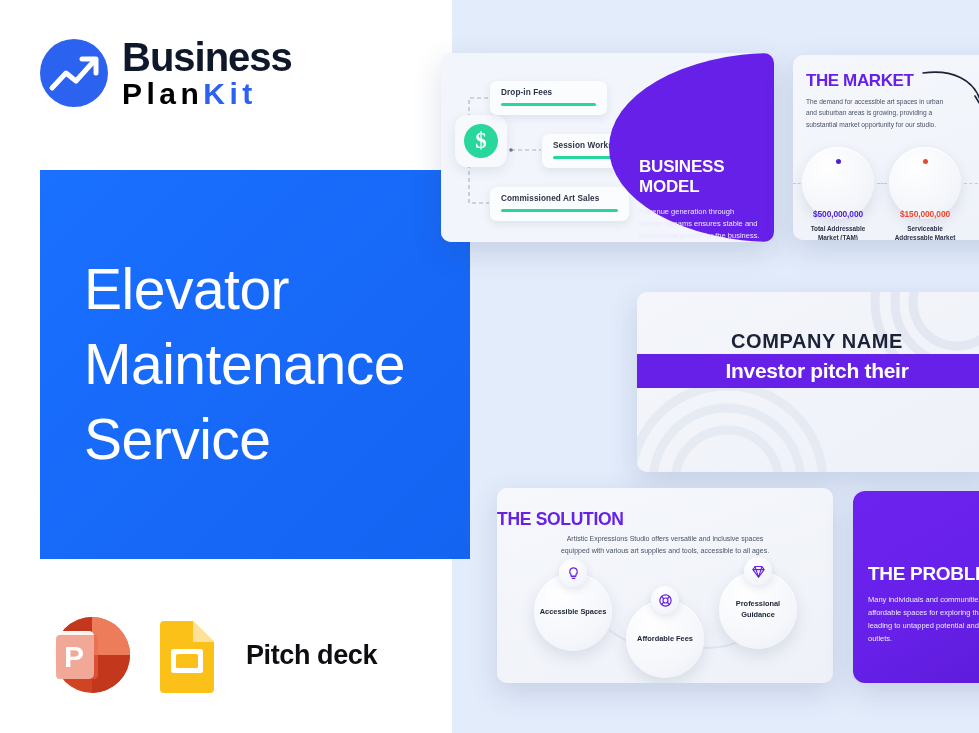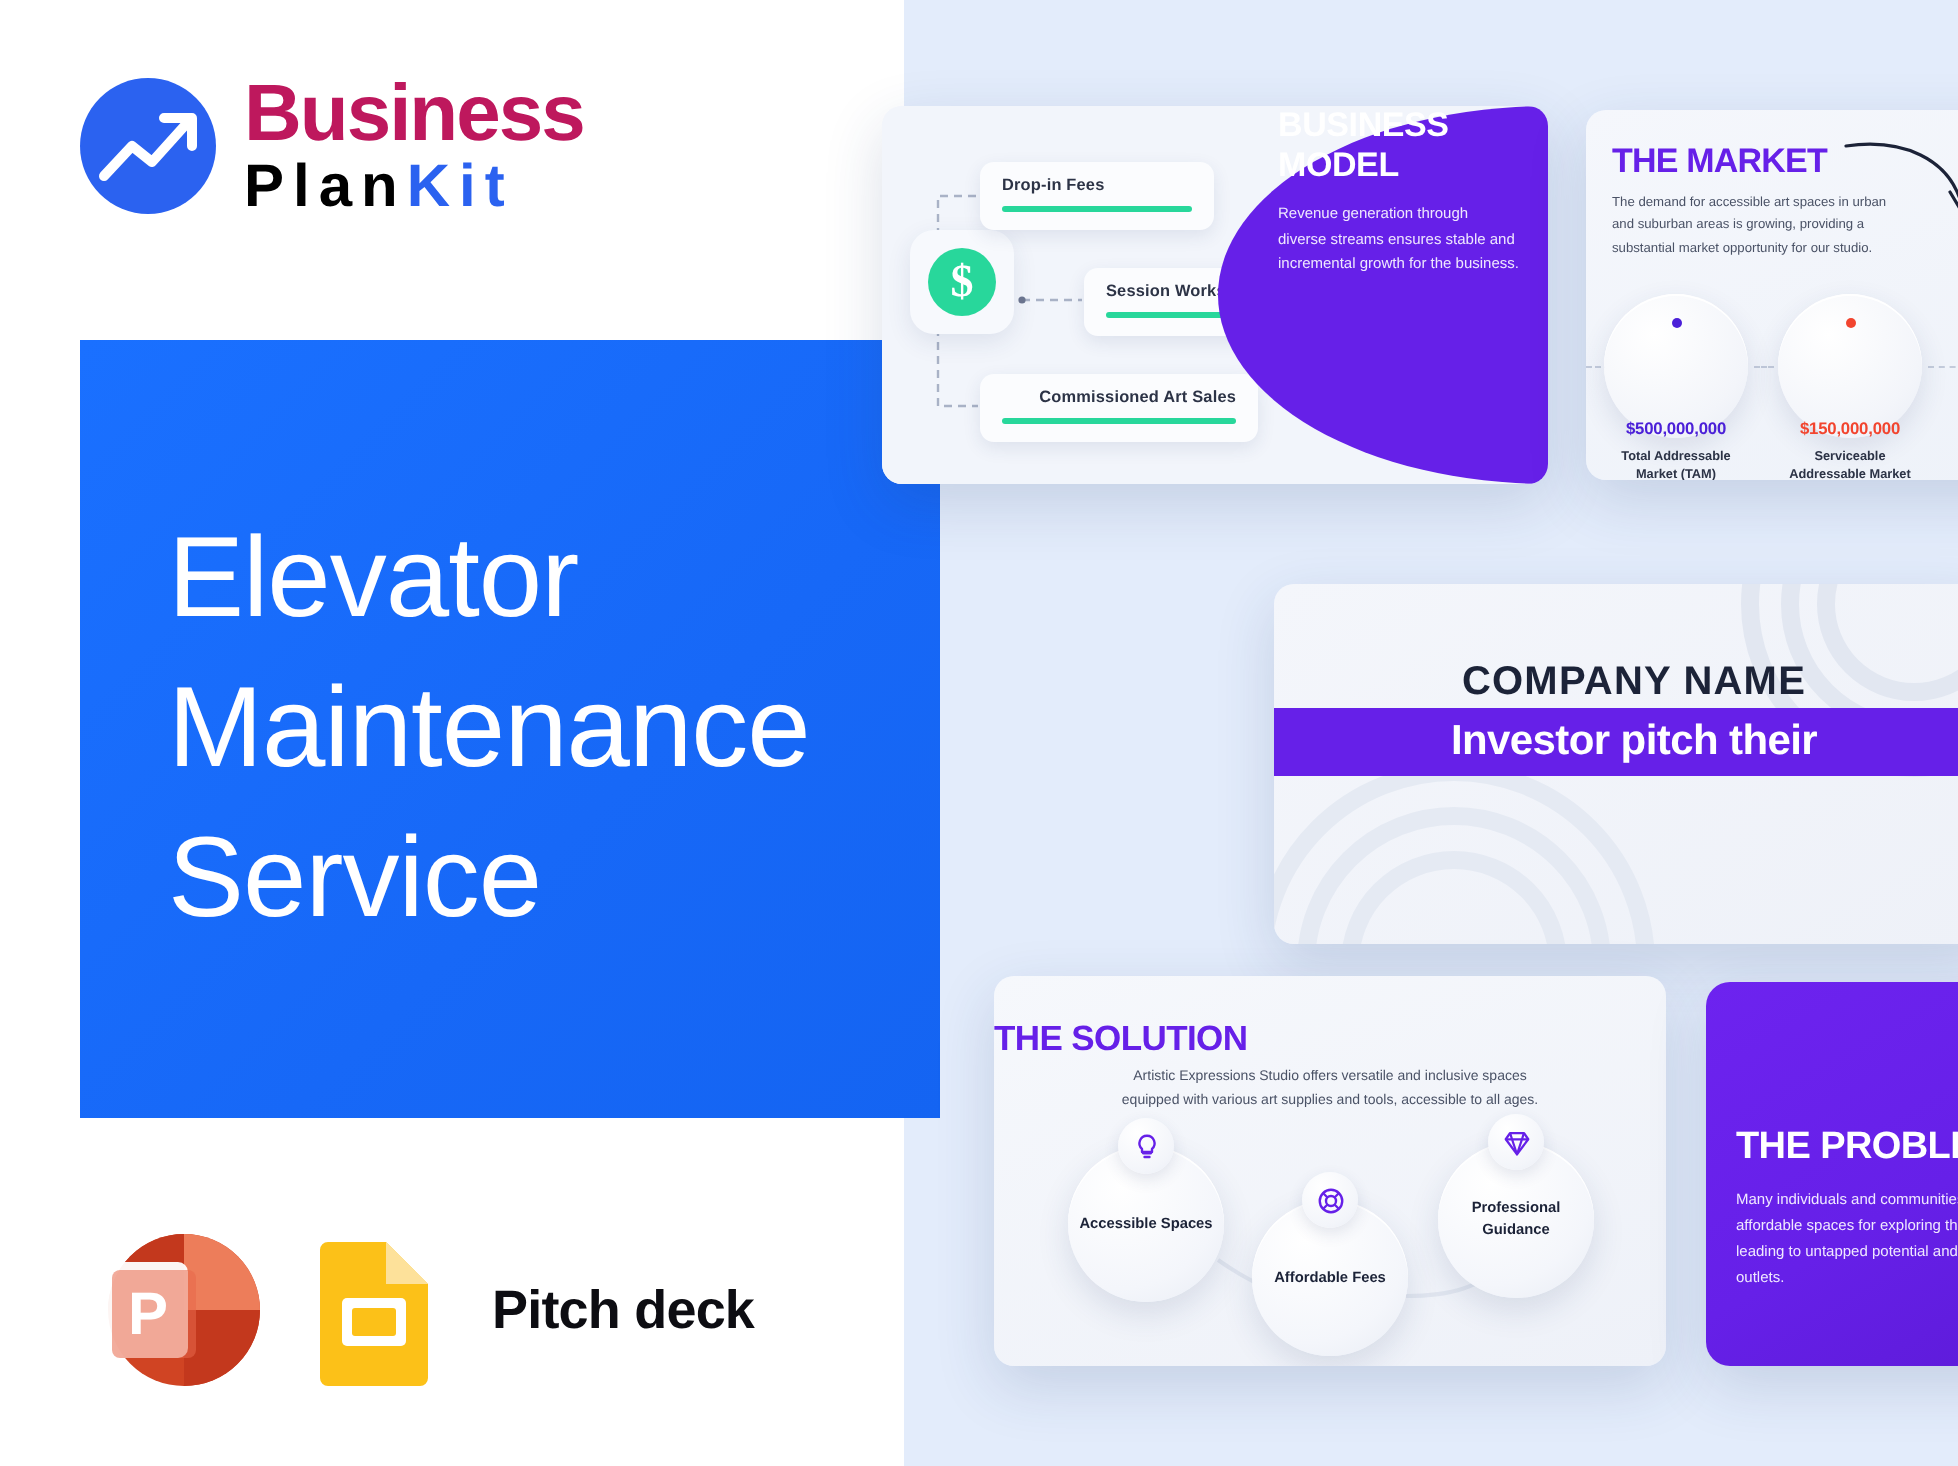--- a/index.html
+++ b/index.html
@@ -58,21 +58,21 @@
     background: #2b62f0;
     position: relative;
     flex: none;
   }
   .logo-mark svg { position: absolute; left: 0; top: 0; }
   .logo-text { line-height: 1; }
   .logo-line1 {
     font-size: 40px;
     font-weight: 700;
     letter-spacing: -1px;
-    color: #be185d;
+    color: #0f172a;
     display: block;
   }
   .logo-line2 {
     display: block;
     margin-top: 2px;
     font-size: 30px;
     font-weight: 700;
     letter-spacing: 4.5px;
     color: #000000;
   }
@@ -183,21 +183,21 @@
   .bm-right {
     position: absolute;
     right: 0; top: 0;
     width: 165px; height: 100%;
     background: #6620e8;
     border-top-left-radius: 100% 50%;
     border-bottom-left-radius: 100% 50%;
     color: #fff;
     padding: 0 14px 0 30px;
     box-sizing: border-box;
-    display: flex; flex-direction: column; justify-content: flex-start;
+    display: flex; flex-direction: column; justify-content: flex-end;
   }
   .bm-title {
     font-size: 17px;
     font-weight: 700;
     line-height: 1.16;
     letter-spacing: -.2px;
   }
   .bm-body {
     margin-top: 9px;
     font-size: 7.5px;
@@ -412,21 +412,21 @@
       </div>
 
       <div class="bm-card" id="bm-card-0" style="left:49px;top:28px;">
         <span class="bm-card-label">Drop-in Fees</span>
         <div class="bm-card-rule"></div>
       </div>
       <div class="bm-card" id="bm-card-1" style="left:101px;top:81px;width:108px;">
         <span class="bm-card-label">Session Workshops</span>
         <div class="bm-card-rule"></div>
       </div>
-      <div class="bm-card" id="bm-card-2" style="left:49px;top:134px;width:117px;text-align:right;">
+      <div class="bm-card" id="bm-card-2" style="left:49px;top:134px;width:117px;">
         <span class="bm-card-label">Commissioned Art Sales</span>
         <div class="bm-card-rule"></div>
       </div>
     </div>
 
     <div class="bm-right">
       <div class="bm-title">BUSINESS MODEL</div>
       <div class="bm-body">Revenue generation through diverse streams ensures stable and incremental growth for the business.</div>
     </div>
   </div>

